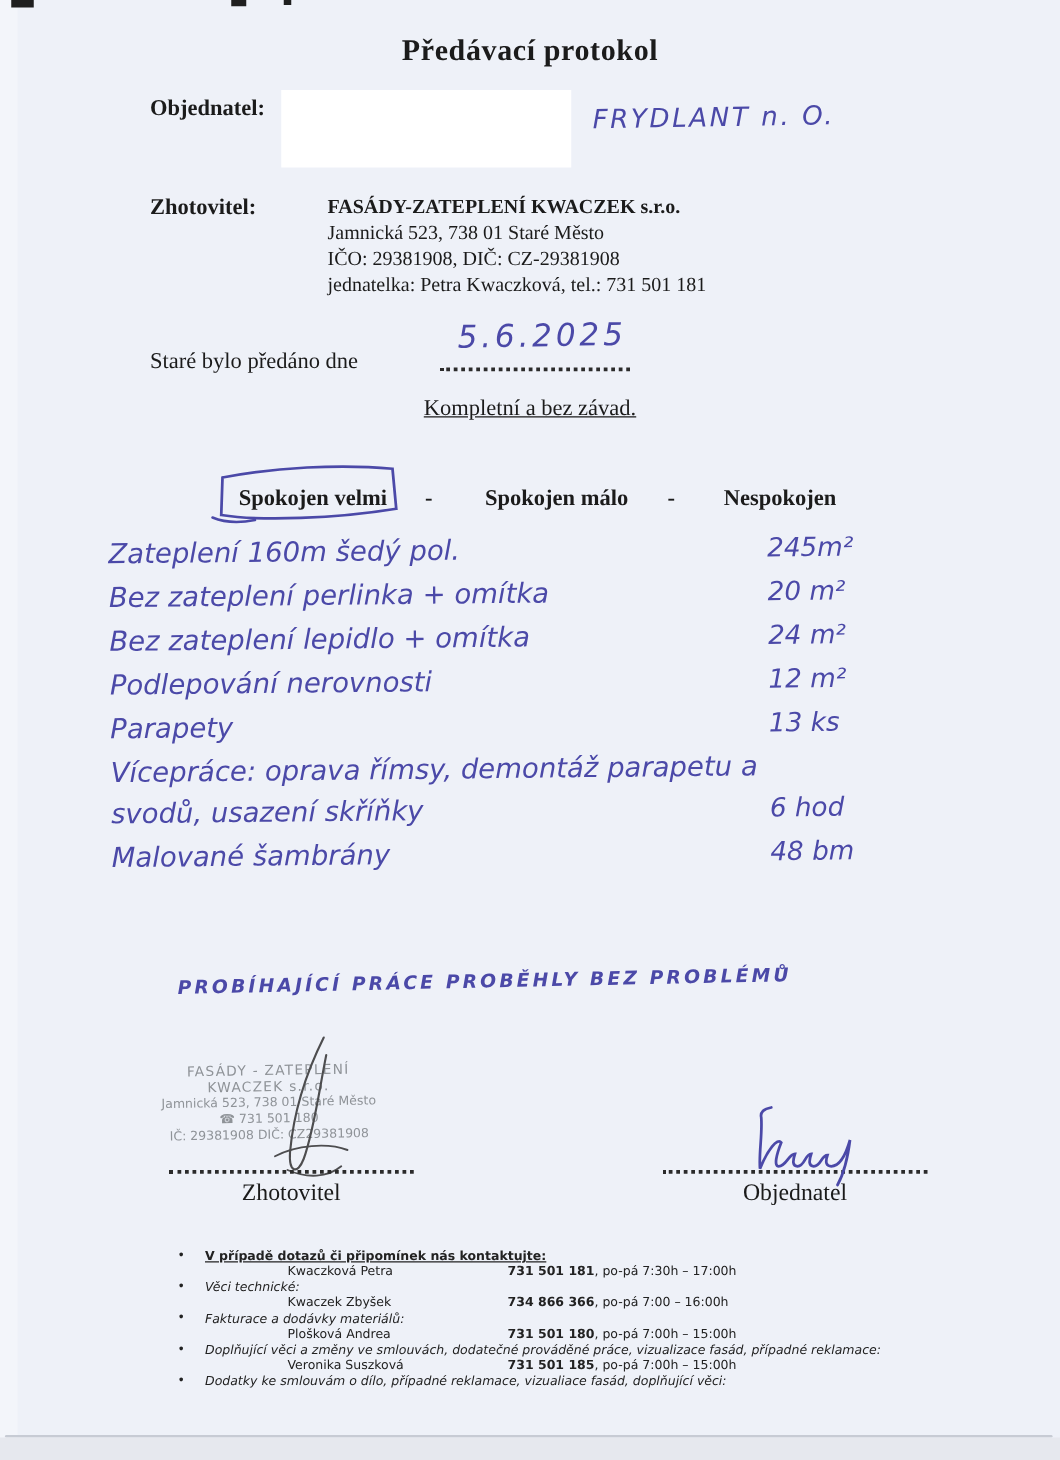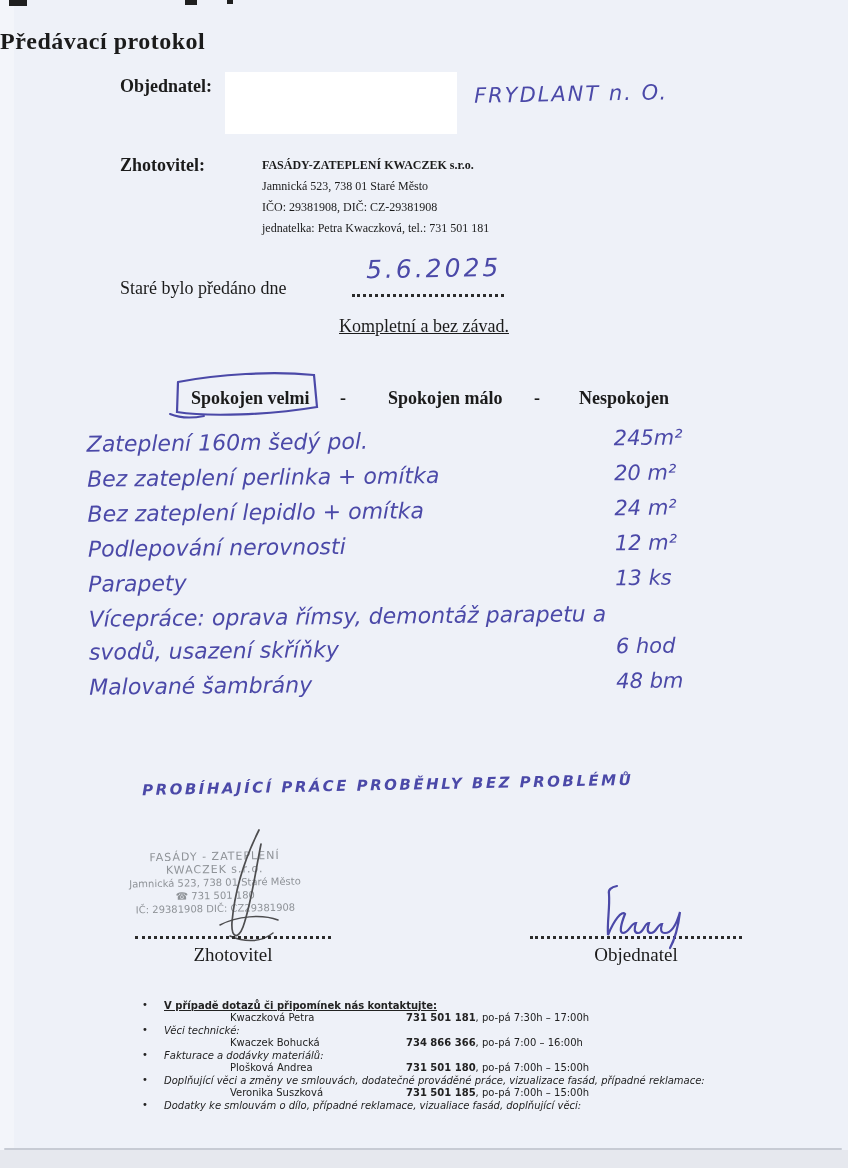--- a/index.html
+++ b/index.html
@@ -19,34 +19,34 @@
   .mark{position:absolute;background:#1f1f1f;}
   .mark1{left:9px;top:0;width:18px;height:6px;}
   .mark2{left:185px;top:0;width:12px;height:5px;}
   .mark3{left:227px;top:0;width:6px;height:4px;}
   
   .page-edge-line{position:absolute;left:4px;right:6px;top:1148px;height:2px;
     background:#c7cbd4;border-radius:2px;}
   .page-edge-below{position:absolute;left:0;right:0;top:1150px;height:18px;
     background:#e6e8ee;}
 
-  .title{position:absolute;left:0;top:28px;width:100%;text-align:left;
+  .title{position:absolute;left:0;top:28px;width:100%;text-align:center;
     font-size:24px;font-weight:bold;letter-spacing:.5px;}
 
   .label-bold{position:absolute;font-size:18px;font-weight:bold;}
   .lbl-objednatel{left:120px;top:76px;}
   .lbl-zhotovitel{left:120px;top:155px;}
 
   .redaction{position:absolute;left:225px;top:72px;width:232px;height:62px;background:#ffffff;}
 
   .hand{font-family:"DejaVu Sans",sans-serif;font-style:italic;color:#4b49a8;}
   .hand-frydlant{position:absolute;left:474px;top:82px;font-size:21px;
     letter-spacing:2px;transform:rotate(-1deg);}
 
-  .company{position:absolute;left:262px;top:155px;font-size:12px;line-height:21px;}
+  .company{position:absolute;left:262px;top:155px;font-size:16px;line-height:21px;}
   .company .cname{font-weight:bold;}
 
   .lbl-date{position:absolute;left:120px;top:278px;font-size:18px;}
   .dotline{border-bottom:3px dotted #2b2b2b;height:0;position:absolute;}
   .date-dots{left:352px;top:294px;width:152px;}
   .hand-date{position:absolute;left:366px;top:254px;font-size:25px;letter-spacing:3px;
     transform:rotate(-1deg);}
 
   .status-line{position:absolute;left:0;top:316px;width:100%;text-align:center;
     font-size:18px;text-decoration:underline;}
@@ -189,21 +189,21 @@
       <div class="frow">
         <span class="fname">Kwaczková Petra</span>
         <span class="fphone">731 501 181</span>
         <span class="fhours">, po-pá 7:30h – 17:00h</span>
       </div>
     </div>
     <div class="fg">
       <span class="fbullet">•</span>
       <div class="ftopic">Věci technické:</div>
       <div class="frow">
-        <span class="fname">Kwaczek Bohucká</span>
+        <span class="fname">Kwaczek Zbyšek</span>
         <span class="fphone">734 866 366</span>
         <span class="fhours">, po-pá 7:00 – 16:00h</span>
       </div>
     </div>
     <div class="fg">
       <span class="fbullet">•</span>
       <div class="ftopic">Fakturace a dodávky materiálů:</div>
       <div class="frow">
         <span class="fname">Plošková Andrea</span>
         <span class="fphone">731 501 180</span>

